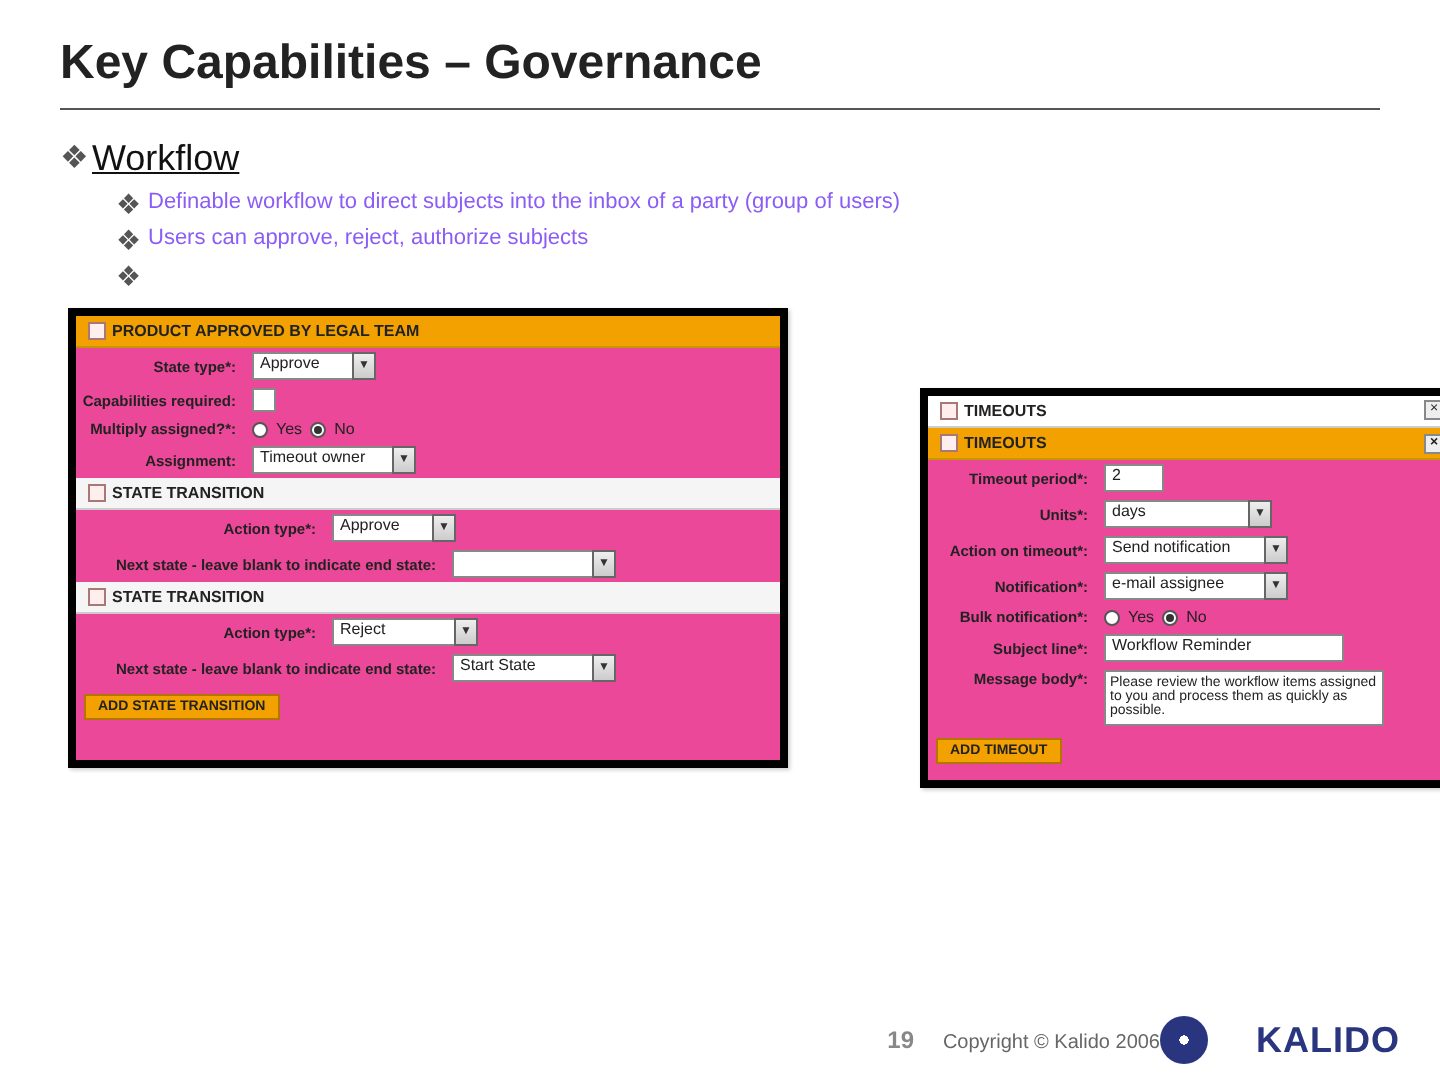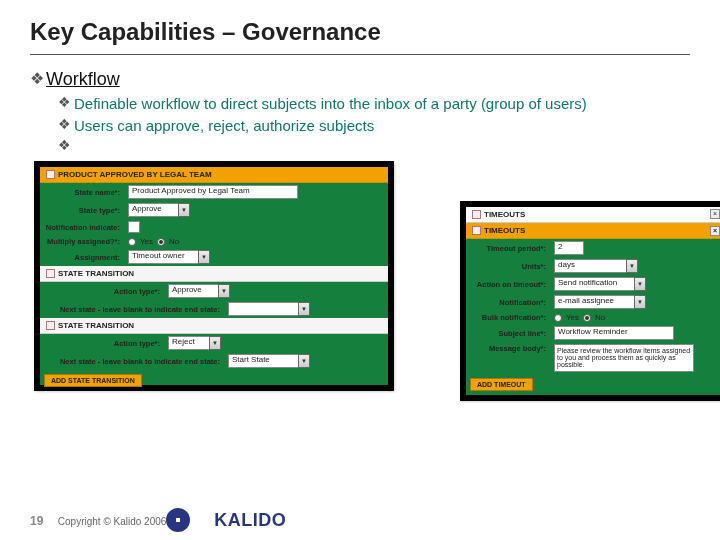--- a/index.html
+++ b/index.html
@@ -4,41 +4,41 @@
 <style>
   * { box-sizing: border-box; margin: 0; padding: 0; }
   body { width: 720px; height: 540px; font-family: Arial, sans-serif; background: #fff; position: relative; overflow: hidden; }
   .slide { padding: 18px 30px 0 30px; }
   .title { font-size: 24px; font-weight: bold; color: #222; border-bottom: 1px solid #555; padding-bottom: 8px; margin-bottom: 14px; }
   .bullet-row { display: flex; align-items: flex-start; margin-bottom: 4px; }
   .bul { width: 16px; font-size: 14px; color: #555; flex-shrink: 0; }
   .bul-main { font-size: 16px; }
   .lbl-main { font-size: 18px; color: #111; text-decoration: underline; }
   .sub-row { display: flex; align-items: flex-start; margin-left: 28px; margin-bottom: 2px; }
-  .lbl-sub { font-size: 15px; color: #0f766e; line-height: 1.3; }
+  .lbl-sub { font-size: 11px; color: #8b5cf6; line-height: 1.3; }
   .panels { position: relative; margin-top: 8px; height: 260px; }
-  .panel { position: absolute; border: 6px solid #000000; background: #15803d; font-size: 8px; color: #222; box-shadow: 1px 1px 2px rgba(0,0,0,.2); }
+  .panel { position: absolute; border: 4px solid #000000; background: #ec4899; font-size: 8px; color: #222; box-shadow: 1px 1px 2px rgba(0,0,0,.2); }
   .panel-left { left: 4px; top: 0; width: 360px; height: 230px; }
   .panel-right { left: 430px; top: 40px; width: 268px; height: 200px; }
   .ph { background: #f3a100; padding: 3px 6px; font-weight: bold; font-size: 8px; border-bottom: 1px solid #c89600; display: flex; align-items: center; gap: 3px; }
   .ph-sub { background: #f5f5f5; border-bottom: 1px solid #ccc; }
   .sqicon { width: 9px; height: 9px; border: 1px solid #a77; background: #fee; display: inline-block; }
   .field { display: flex; align-items: center; padding: 2px 0 2px 88px; position: relative; }
   .field-lbl { position: absolute; left: 0; width: 84px; text-align: right; font-weight: bold; font-size: 7.5px; padding-right: 4px; }
   .field-ctl { display: inline-flex; align-items: center; gap: 4px; }
   .inp { border: 1px solid #888; background: #fff; height: 14px; font-size: 8px; padding: 0 3px; }
   .dd { display: inline-flex; }
   .dd .inp { border-right: none; }
   .dd-btn { width: 12px; height: 14px; border: 1px solid #666; background: linear-gradient(#eee,#ccc); display: flex; align-items: center; justify-content: center; font-size: 6px; color: #333; }
   .radio { width: 8px; height: 8px; border: 1px solid #555; border-radius: 50%; background: #fff; display: inline-block; }
   .radio.sel::after { content: ""; display: block; width: 4px; height: 4px; background: #333; border-radius: 50%; margin: 1px; }
   .btn-add { background: #f3a100; border: 1px solid #b37400; font-size: 7px; font-weight: bold; padding: 2px 6px; margin: 4px; display: inline-block; }
   .ta { border: 1px solid #888; background: #fff; font-size: 7px; padding: 2px; width: 140px; height: 28px; }
   .cls { position: absolute; right: 2px; top: 2px; width: 10px; height: 10px; border: 1px solid #888; background: #eee; font-size: 7px; text-align: center; line-height: 8px; }
-  .footer { position: absolute; bottom: 8px; left: 30px; right: 20px; display: flex; align-items: center; justify-content: flex-start; }
+  .footer { position: absolute; bottom: 8px; left: 30px; right: 20px; display: flex; align-items: center; justify-content: flex-end; }
   .pgno { font-size: 12px; color: #888; font-weight: bold; margin-right: 10px; }
   .copy { font-size: 10px; color: #666; }
   .logo { display: flex; align-items: center; gap: 24px; }
   .logo-dot { width: 24px; height: 24px; border-radius: 50%; background: #2a357f; position: relative; }
   .logo-dot::after { content: ""; position: absolute; width: 16px; height: 16px; left: 4px; top: 4px; background: radial-gradient(circle, #fff 0%, #fff 20%, transparent 21%), conic-gradient(#2a357f 0 25%, transparent 0 50%, #2a357f 0 75%, transparent 0); border-radius: 50%; }
   .logo-txt { font-size: 18px; font-weight: bold; color: #2a357f; letter-spacing: 0.5px; }
 </style>
 </head>
 <body>
 
@@ -62,32 +62,28 @@
   </div>
 
   <div class="panels">
 
     <div class="panel panel-left">
       <div class="ph">
         <span class="sqicon"></span>
         <span>PRODUCT APPROVED BY LEGAL TEAM</span>
       </div>
       <div class="field">
-        <span class="field-lbl">State name*:</span>
-        <span class="inp" style="width:170px">Product Approved by Legal Team</span>
-      </div>
-      <div class="field">
         <span class="field-lbl">State type*:</span>
         <span class="dd">
             <span class="inp" style="width:50px">Approve</span>
             <span class="dd-btn">▼</span>
           </span>
       </div>
       <div class="field">
-        <span class="field-lbl">Notification indicate:</span>
+        <span class="field-lbl">Capabilities required:</span>
         <span class="inp" style="width:12px;height:12px"></span>
       </div>
       <div class="field">
         <span class="field-lbl">Multiply assigned?*:</span>
         <span class="field-ctl">
           <span class="radio"></span>
             <span>Yes</span>
           <span class="radio sel"></span>
             <span>No</span>
         </span>
@@ -119,21 +115,21 @@
           </span>
       </div>
 
       <div class="ph ph-sub">
         <span class="sqicon"></span>
         <span>STATE TRANSITION</span>
       </div>
       <div class="field" style="padding-left:128px">
         <span class="field-lbl" style="width:124px">Action type*:</span>
         <span class="dd">
-            <span class="inp" style="width:41px">Reject</span>
+            <span class="inp" style="width:61px">Reject</span>
             <span class="dd-btn">▼</span>
           </span>
       </div>
       <div class="field" style="padding-left:188px">
         <span class="field-lbl" style="width:184px">Next state - leave blank to indicate end state:</span>
         <span class="dd">
             <span class="inp" style="width:70px">Start State</span>
             <span class="dd-btn">▼</span>
           </span>
       </div>

